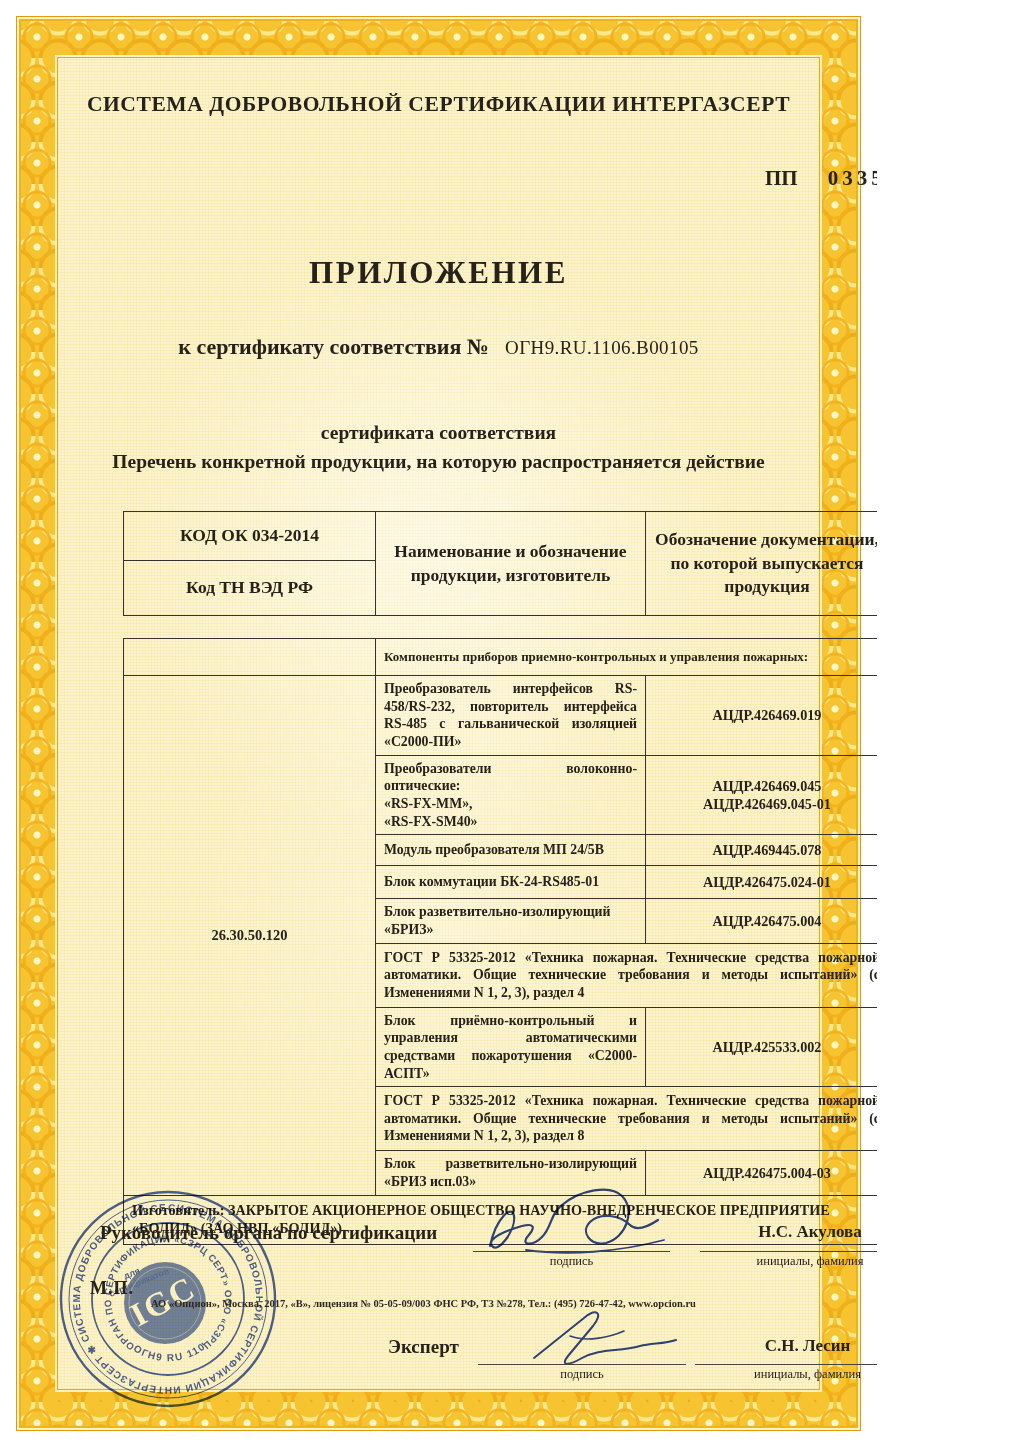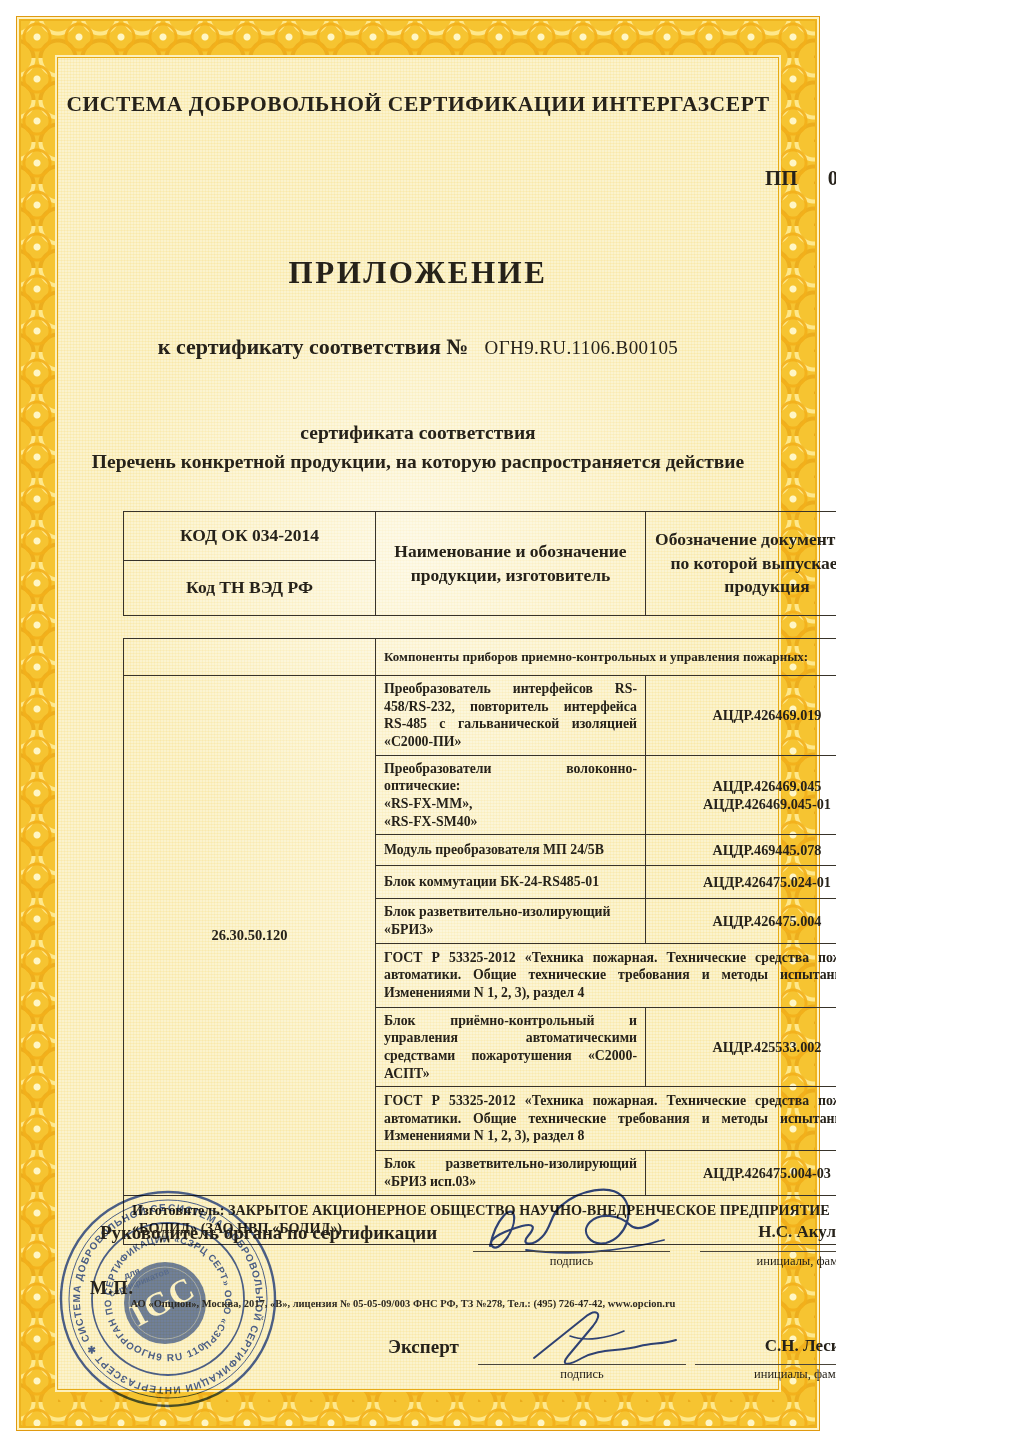--- a/index.html
+++ b/index.html
@@ -1,17 +1,17 @@
 <!DOCTYPE html>
 <html><head>
 <meta charset="utf-8">
 <style>
   html,body{margin:0;padding:0;background:#ffffff;}
   .page{position:relative;width:836px;height:1447px;background:#ffffff;overflow:hidden;
-        font-family:"Liberation Serif", serif;color:#26221a;}
+        font-family:"Liberation Serif", serif;color:#26221a;padding-left:41px;}
   
   .frame{position:absolute;inset:16px;background-color:#f6c431;
     background-image:
       radial-gradient(circle at 21px 21px, rgba(255,249,205,.95) 0 3px, rgba(255,255,255,0) 4px),
       radial-gradient(circle at 21px 21px, rgba(255,255,255,0) 11px, rgba(243,176,26,.9) 12px 14px, rgba(255,255,255,0) 15px),
       radial-gradient(circle at 0 0, rgba(255,255,255,0) 15px, rgba(255,238,156,.85) 16px 19px, rgba(255,255,255,0) 20px),
       radial-gradient(circle at 42px 0, rgba(255,255,255,0) 15px, rgba(255,238,156,.85) 16px 19px, rgba(255,255,255,0) 20px),
       radial-gradient(circle at 0 42px, rgba(229,156,14,.6) 0 2px, rgba(255,255,255,0) 3px 15px, rgba(229,156,14,.55) 16px 19px, rgba(255,255,255,0) 20px),
       radial-gradient(circle at 42px 42px, rgba(255,255,255,0) 15px, rgba(229,156,14,.55) 16px 19px, rgba(255,255,255,0) 20px);
     background-size:42px 42px;

